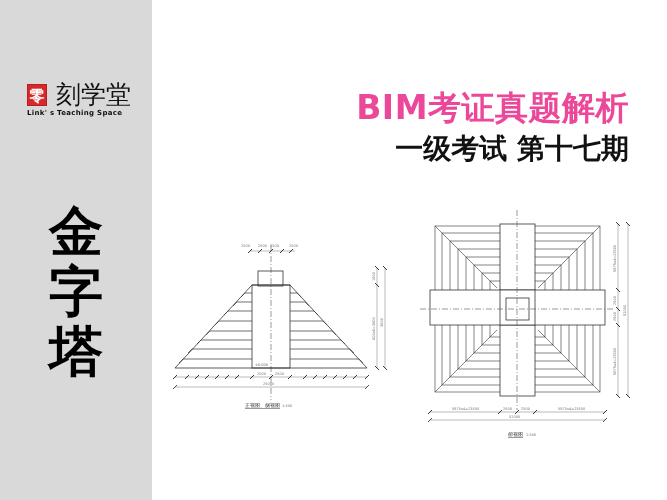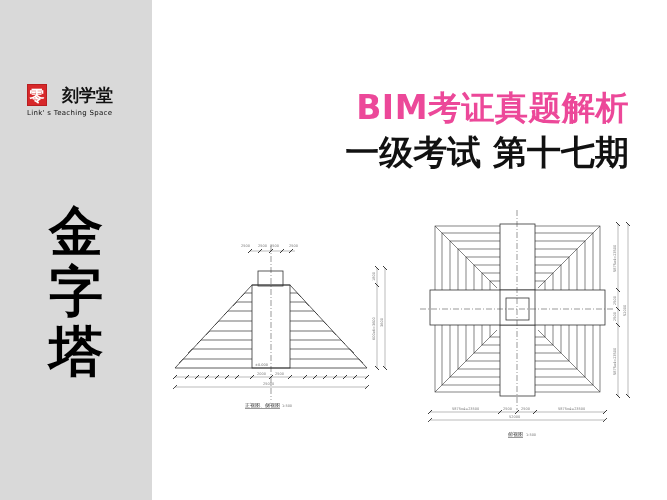--- a/index.html
+++ b/index.html
@@ -10,41 +10,41 @@
       background: #d9d9d9;
     }
     .logo { position: absolute; left: 27px; top: 83px; width: 110px; height: 40px; }
     .logo-row { display: flex; align-items: center; height: 24px; }
     .logo-mark {
       width: 20px; height: 22px; background: #d7282a; color: #ffffff;
       font-size: 15px; font-weight: bold; line-height: 22px; text-align: center;
       border: 1px solid #b81e20;
     }
     .logo-text {
-      font-size: 17px; font-weight: bold; color: #111111; letter-spacing: 0px;
-      line-height: 24px; margin-left: 15px;
+      font-size: 25px; font-weight: normal; color: #111111; letter-spacing: 0px;
+      line-height: 24px; margin-left: 9px;
     }
     .logo-sub {
-      font-size: 7px; font-weight: normal; color: #111111; letter-spacing: 0.3px;
+      font-size: 7px; font-weight: bold; color: #111111; letter-spacing: 0.3px;
       margin-top: 2px; white-space: nowrap; font-family: "DejaVu Sans", sans-serif;
     }
     .vertical-title {
       position: absolute; left: 44px; top: 202px; width: 64px;
       font-size: 54px; font-weight: bold; color: #000000; line-height: 60px;
       text-align: center; font-family: "DejaVu Sans", sans-serif;
     }
     .vertical-title span { display: block; }
     .main-title {
       position: absolute; right: 38px; top: 86px;
       font-size: 33px; font-weight: bold; color: #ec4899; white-space: nowrap;
       letter-spacing: 0.5px; font-family: "DejaVu Sans", sans-serif;
     }
     .sub-title {
       position: absolute; right: 38px; top: 130px;
-      font-size: 34px; font-weight: bold; color: #111111; white-space: nowrap;
+      font-size: 28px; font-weight: bold; color: #111111; white-space: nowrap;
       font-family: "DejaVu Sans", sans-serif;
     }
     .drawing { position: absolute; }
     .elevation { left: 165px; top: 235px; width: 235px; height: 180px; }
     .plan { left: 400px; top: 210px; width: 255px; height: 240px; }
     svg text { font-family: "DejaVu Sans", sans-serif; }
   </style>
 </head>
 <body>
 

